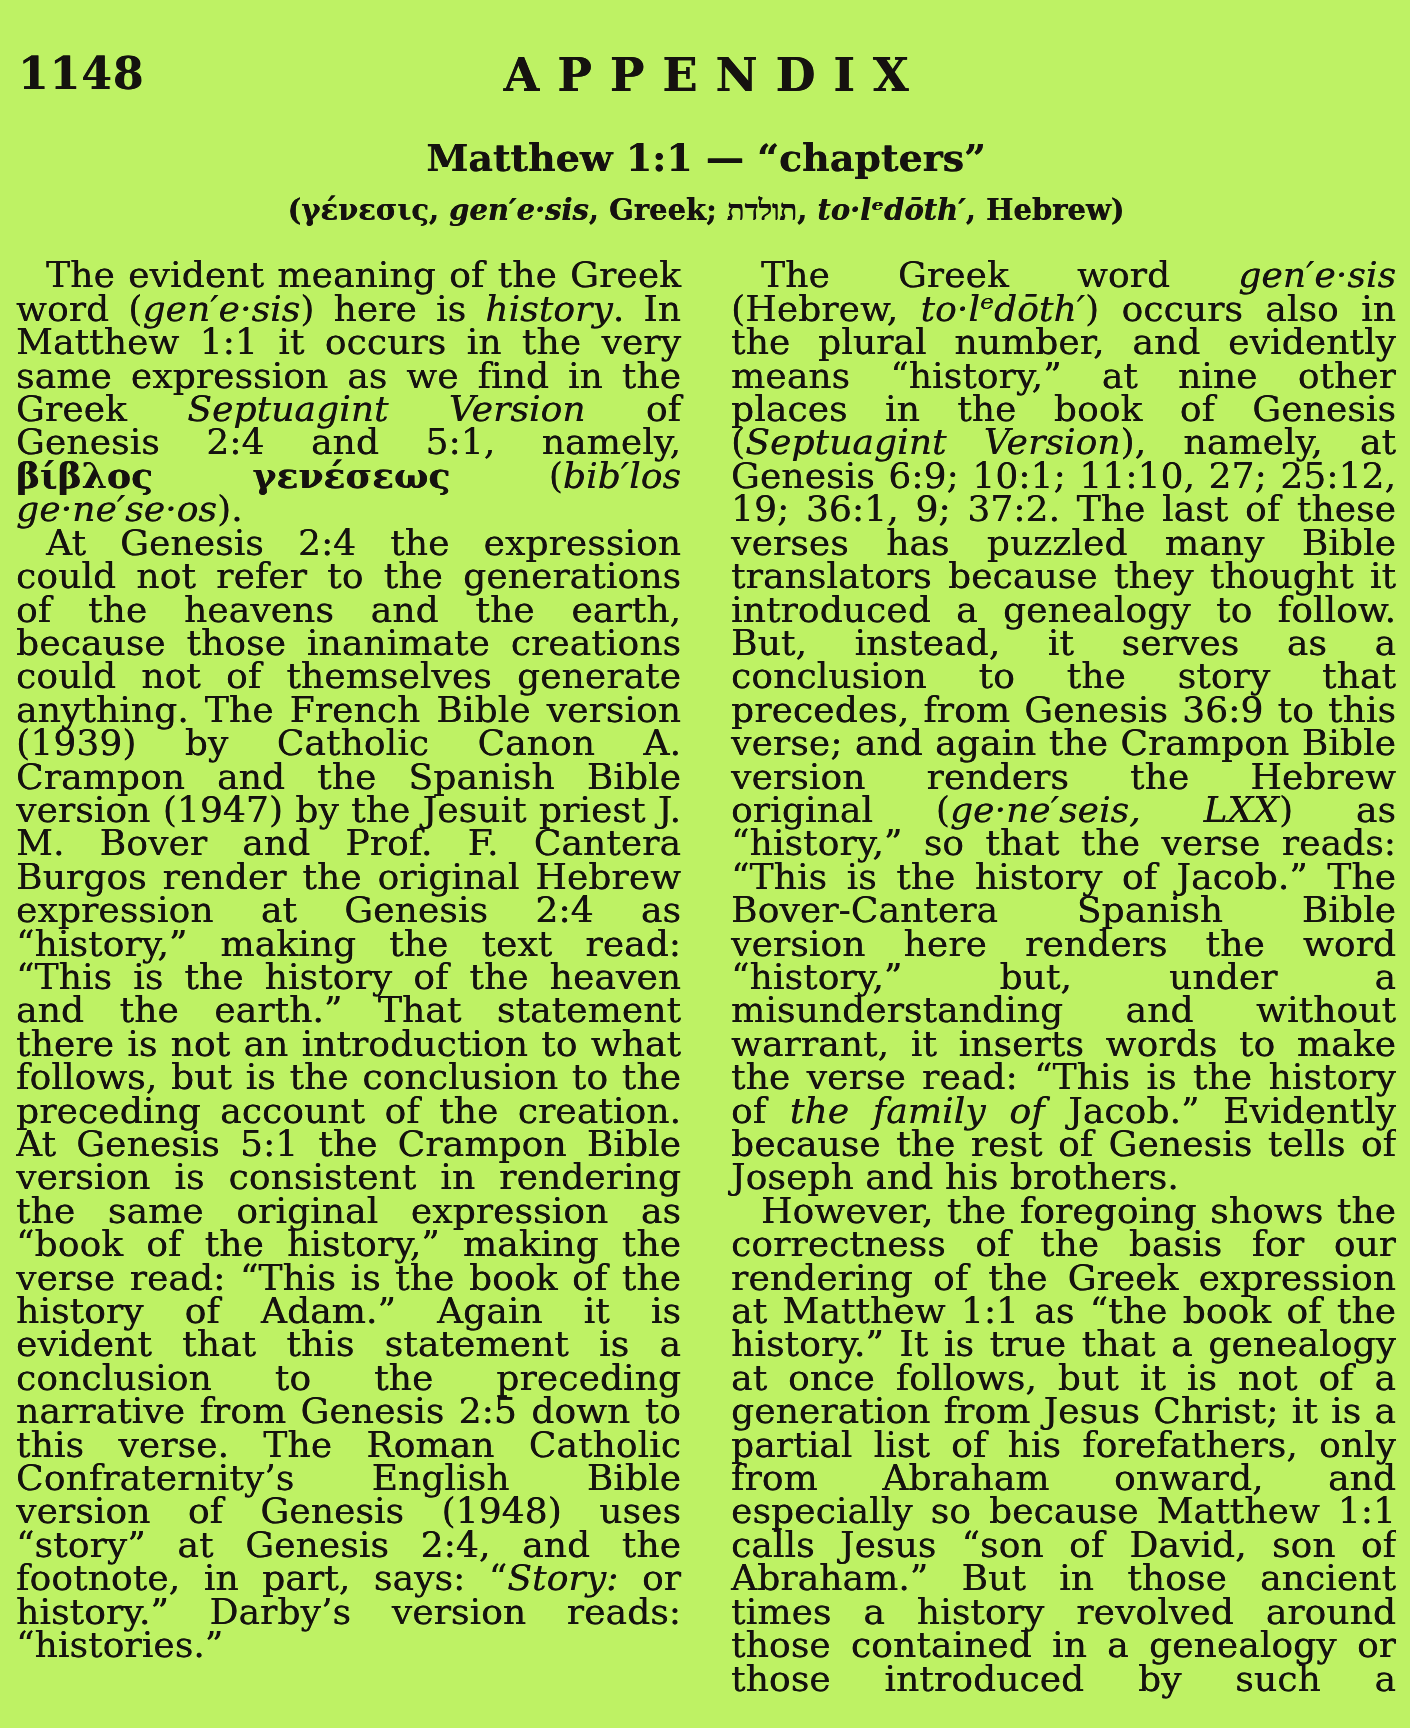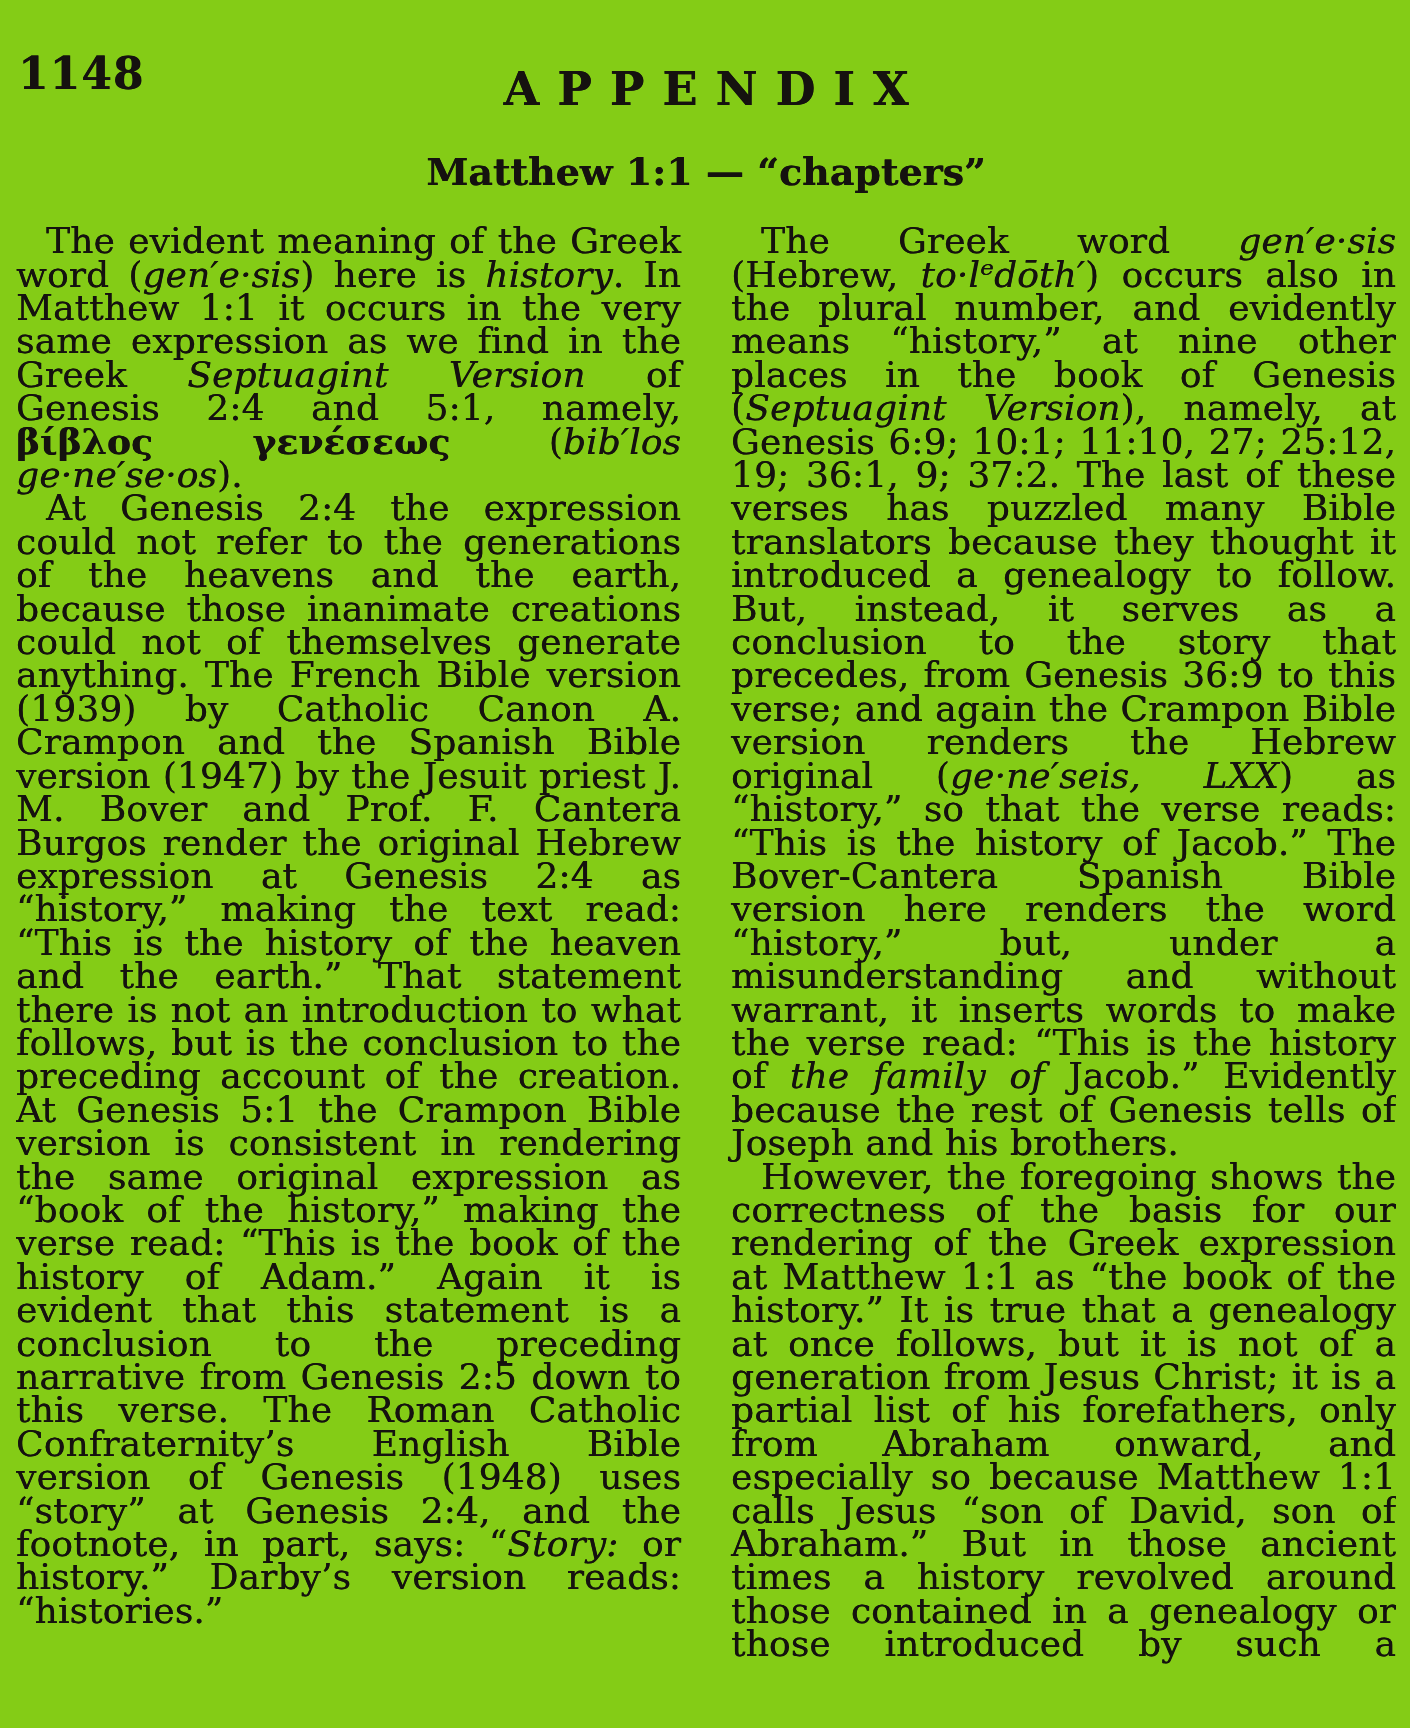--- a/index.html
+++ b/index.html
@@ -1,39 +1,39 @@
 <!DOCTYPE html>
 <html lang="en"><head>
 <meta charset="utf-8">
 <style>
   html, body { margin: 0; padding: 0; background: #e8e8e6; }
   .page {
     position: relative;
     width: 1410px;
     height: 1728px;
     margin: 0 auto;
-    background: #84cc16;
+    background: #bef264;
     color: #15120f;
     font-family: "DejaVu Serif", "Liberation Serif", serif;
     box-sizing: border-box;
     padding: 0 14px 0 16px;
     overflow: hidden;
     text-shadow: 0.35px 0.3px 0 currentColor; 
   }
   .page-number {
     position: absolute;
     top: 48px;
     left: 18px;
     font-size: 44px;
     font-weight: 700;
     letter-spacing: 1px;
   }
   .appendix-title {
     margin: 0;
-    padding-top: 64px;
+    padding-top: 50px;
     text-align: center;
     font-size: 46px;
     line-height: 1.1;
     font-weight: 700;
     letter-spacing: 18px;
     text-indent: 18px; 
     white-space: nowrap;
   }
   .article-title {
     margin: 34px 0 0 0;
@@ -71,20 +71,21 @@
 </head>
 <body>
 
 <div class="page">
   <div class="page-number">1148</div>
 
   <h1 class="appendix-title">APPENDIX</h1>
 
   <h2 class="article-title">Matthew 1:1 — “chapters”</h2>
 
+  <div class="article-subtitle">(γένεσις, <i>gen′e·sis</i>, Greek; <b>תולדת</b>, <i>to·lᵉdōth′</i>, Hebrew)</div>
 
   <div class="article-body">
       <p>The evident meaning of the Greek word (<i>gen′e·sis</i>) here is <i>history</i>. In Matthew 1:1 it occurs in the very same expression as we find in the Greek <i>Septuagint Version</i> of Genesis 2:4 and 5:1, namely, <b>βίβλος γενέσεως</b> (<i>bib′los ge·ne′se·os</i>).</p>
       <p>At Genesis 2:4 the expression could not refer to the generations of the heavens and the earth, because those inanimate creations could not of themselves generate anything. The French Bible version (1939) by Catholic Canon A. Crampon and the Spanish Bible version (1947) by the Jesuit priest J. M. Bover and Prof. F. Cantera Burgos render the original Hebrew expression at Genesis 2:4 as “history,” making the text read: “This is the history of the heaven and the earth.” That statement there is not an introduction to what follows, but is the conclusion to the preceding account of the creation. At Genesis 5:1 the Crampon Bible version is consistent in rendering the same original expression as “book of the history,” making the verse read: “This is the book of the history of Adam.” Again it is evident that this statement is a conclusion to the preceding narrative from Genesis 2:5 down to this verse. The Roman Catholic Confraternity’s English Bible version of Genesis (1948) uses “story” at Genesis 2:4, and the footnote, in part, says: “<i>Story:</i> or history.” Darby’s version reads: “histories.”</p>
       <p>The Greek word <i>gen′e·sis</i> (Hebrew, <i>to·lᵉdōth′</i>) occurs also in the plural number, and evidently means “history,” at nine other places in the book of Genesis (<i>Septuagint Version</i>), namely, at Genesis 6:9; 10:1; 11:10, 27; 25:12, 19; 36:1, 9; 37:2. The last of these verses has puzzled many Bible translators because they thought it introduced a genealogy to follow. But, instead, it serves as a conclusion to the story that precedes, from Genesis 36:9 to this verse; and again the Crampon Bible version renders the Hebrew original (<i>ge·ne′seis, LXX</i>) as “history,” so that the verse reads: “This is the history of Jacob.” The Bover-Cantera Spanish Bible version here renders the word “history,” but, under a misunderstanding and without warrant, it inserts words to make the verse read: “This is the history of <i>the family of</i> Jacob.” Evidently because the rest of Genesis tells of Joseph and his brothers.</p>
       <p>However, the foregoing shows the correctness of the basis for our rendering of the Greek expression at Matthew 1:1 as “the book of the history.” It is true that a genealogy at once follows, but it is not of a generation from Jesus Christ; it is a partial list of his forefathers, only from Abraham onward, and especially so because Matthew 1:1 calls Jesus “son of David, son of Abraham.” But in those ancient times a history revolved around those contained in a genealogy or those introduced by such a genealogy. Thus the genealogy was an important part of the history given and was in some cases put at the beginning of the history. (See 1 Chronicles, chapters 1 to 9.) So it is in the case of “the book of the history of Jesus Christ.”</p>
     </div>
 </div>
 
 </body></html>

